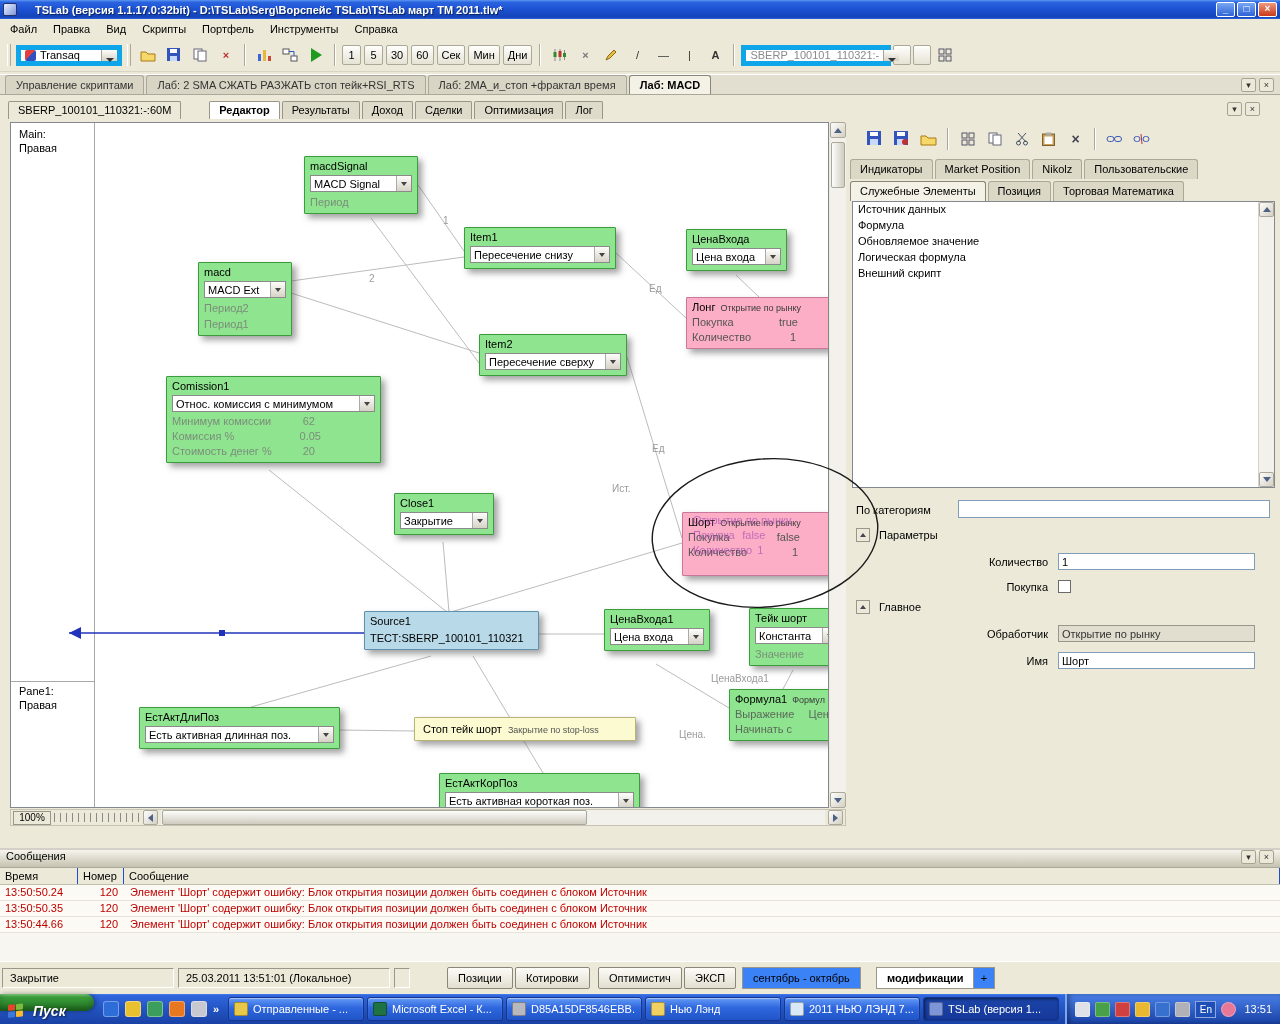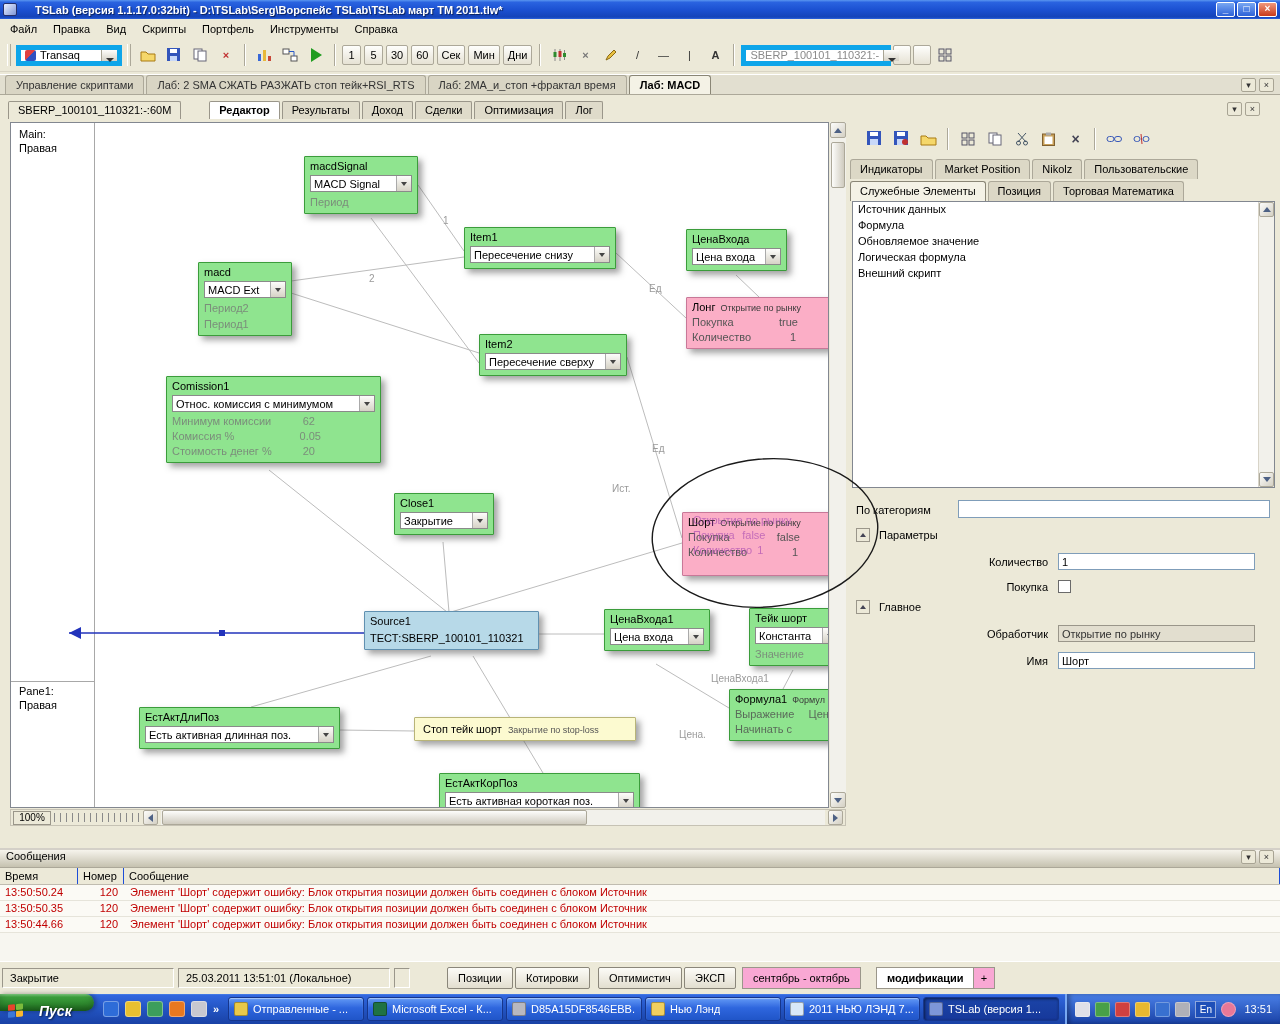--- a/index.html
+++ b/index.html
@@ -114,26 +114,26 @@
 .mh{padding:2px 5px;border-right:1px solid #1d4ed8}
 .msg-row{height:16px;display:flex;color:#C00000;border-bottom:1px solid #E6E4DA;background:#FBFAF5;white-space:nowrap}
 .mr-time{width:78px;padding:1px 5px;flex:none}
 .mr-num{width:46px;padding:1px 6px;text-align:right;flex:none}
 .mr-text{flex:1;padding:1px 6px;overflow:hidden}
 
 
 .statusbar{position:absolute;left:0;top:961px;width:1280px;height:33px;background:#ECE9D8;border-top:1px solid #fff}
 .sb-panel{position:absolute;top:6px;height:20px;border:1px solid;border-color:#9a968a #fff #fff #9a968a;padding:3px 7px;background:#ECE9D8;white-space:nowrap}
 .sb-btn2{position:absolute;top:5px;height:22px;border:1px solid #8a867a;background:linear-gradient(#FCFBF7,#E2DECF);padding:4px 10px;border-radius:2px;white-space:nowrap}
-.sb-tab{position:absolute;top:5px;height:22px;border:1px solid #9a968a;background:#f9a8d4;padding:4px 10px;white-space:nowrap}
+.sb-tab{position:absolute;top:5px;height:22px;border:1px solid #9a968a;background:#3b82f6;padding:4px 10px;white-space:nowrap}
 .sb-tab.active{background:#FFFFFF;font-weight:bold}
 
 
 .taskbar{position:absolute;left:0;top:994px;width:1280px;height:30px;background:linear-gradient(180deg,#4A80E8 0%,#3166DE 5%,#2456C5 45%,#1941A5 100%);color:#fff}
-.start{position:absolute;left:0;top:0;height:16px;width:94px;background:linear-gradient(180deg,#7CC87C 0%,#3C9E3C 18%,#2E8B2E 60%,#1E681E 100%);border-radius:0 11px 11px 0;display:flex;align-items:center;gap:14px;padding:17px 14px 0 8px;font-weight:bold;font-style:italic;font-size:14px;text-shadow:1px 1px 2px rgba(0,0,0,.6);box-shadow:2px 0 5px rgba(0,0,0,.35),inset 0 -4px 8px rgba(0,0,0,.22)}
+.start{position:absolute;left:0;top:0;height:16px;width:94px;background:linear-gradient(180deg,#7CC87C 0%,#3C9E3C 18%,#2E8B2E 60%,#1E681E 100%);border-radius:0 11px 11px 0;display:flex;align-items:center;gap:8px;padding:17px 14px 0 8px;font-weight:bold;font-style:italic;font-size:14px;text-shadow:1px 1px 2px rgba(0,0,0,.6);box-shadow:2px 0 5px rgba(0,0,0,.35),inset 0 -4px 8px rgba(0,0,0,.22)}
 .flag{width:17px;height:15px;display:grid;grid-template-columns:7px 7px;grid-template-rows:6px 6px;gap:1px;transform:skewY(-6deg)}
 .flag i{border-radius:1px}
 .ql{position:absolute;left:98px;top:0;height:30px;display:flex;align-items:center;gap:6px;padding:0 5px}
 .ql-ico{width:16px;height:16px;border-radius:3px;border:1px solid rgba(255,255,255,.35)}
 .ql-more{color:#fff;font-weight:bold}
 .tb-win{position:absolute;top:3px;height:24px;width:136px;background:linear-gradient(#639AF6,#2E66DE 45%,#2055C8);border:1px solid #16368C;border-radius:3px;display:flex;align-items:center;gap:5px;padding:0 5px;box-shadow:inset 0 1px 1px rgba(255,255,255,.45)}
 .tb-win.active{background:linear-gradient(#1B44A8,#16389A);box-shadow:inset 1px 1px 3px rgba(0,0,0,.55)}
 .tb-win span{white-space:nowrap;overflow:hidden;color:#fff}
 .tb-ico{width:14px;height:14px;border-radius:2px;flex:none;border:1px solid rgba(0,0,0,.3)}
 .tray{position:absolute;right:0;top:0;height:30px;display:flex;align-items:center;gap:5px;padding:0 8px;background:linear-gradient(180deg,#4A80E8,#1941A5);border-left:2px solid #78A8F2;box-shadow:inset 3px 0 4px rgba(0,0,0,.3)}

